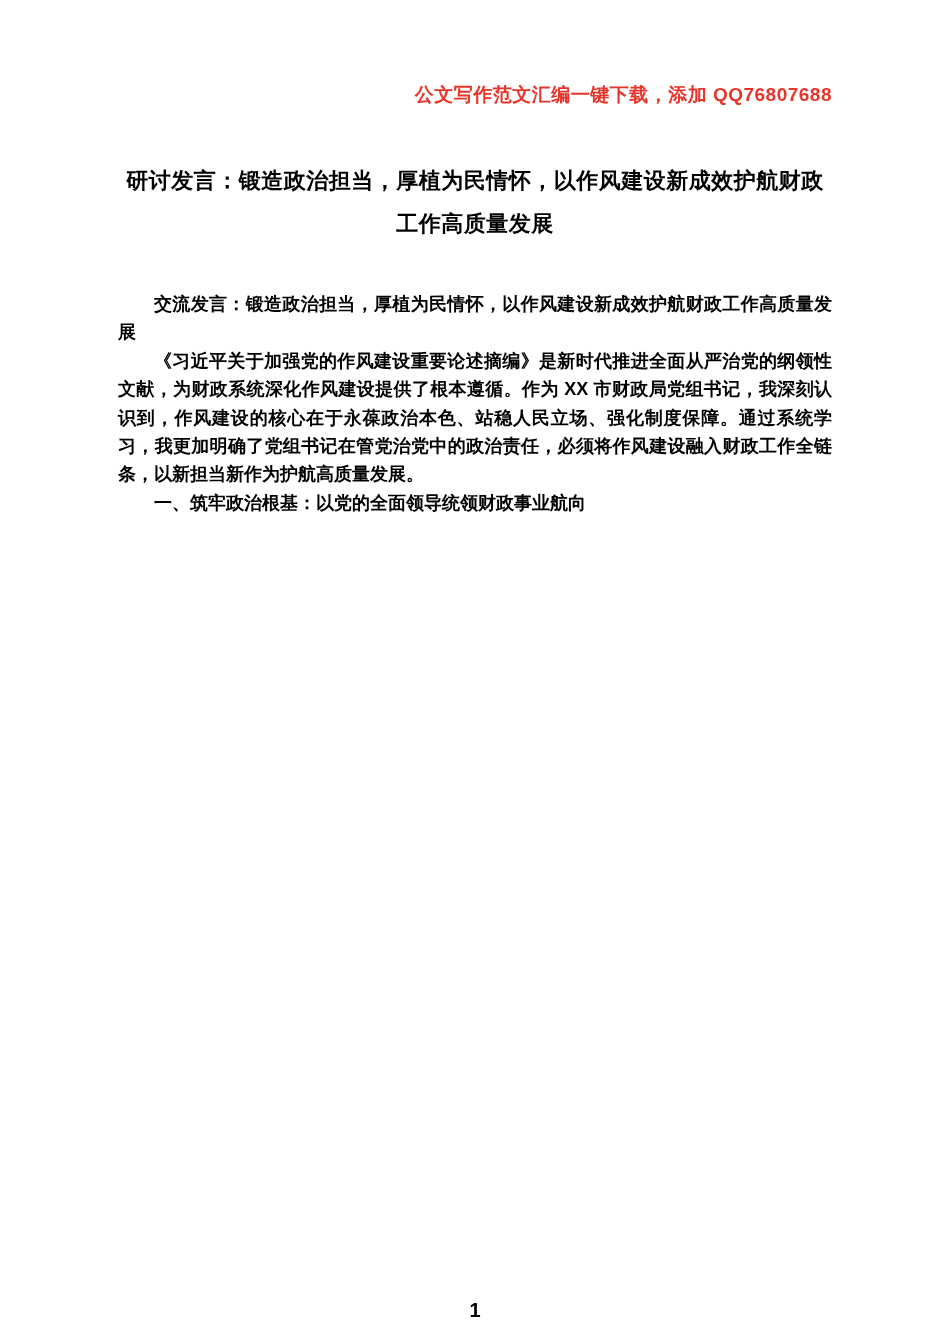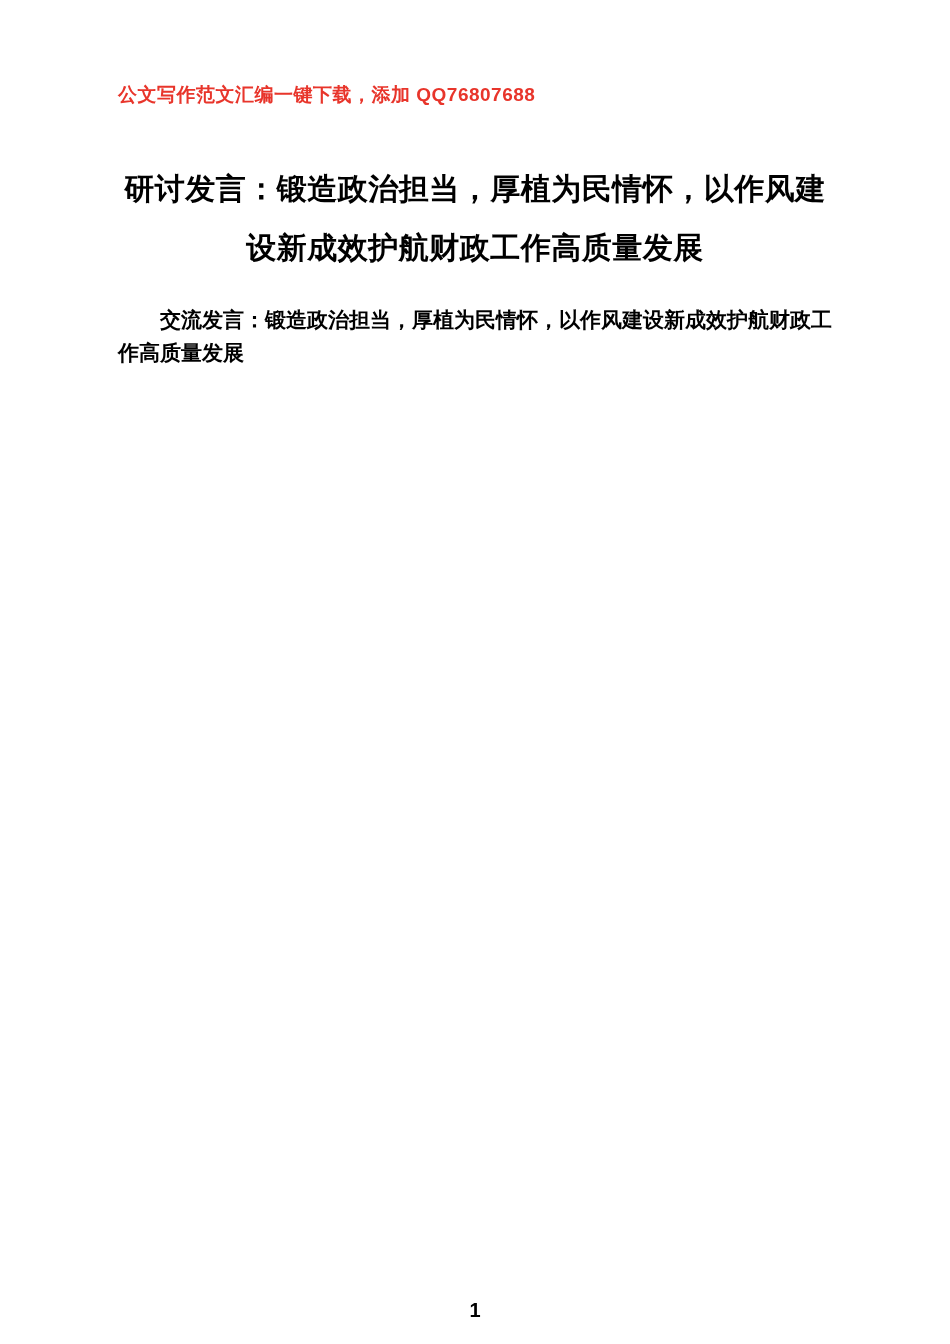--- a/index.html
+++ b/index.html
@@ -16,40 +16,40 @@
     overflow: hidden;
   }
   .page {
     width: 950px;
     height: 1344px;
     box-sizing: border-box;
     padding: 0 118px;
     position: relative;
   }
   .watermark {
-    text-align: left;
+    text-align: right;
     color: #e8352b;
     font-size: 19px;
     font-weight: 700;
     letter-spacing: 0.5px;
     margin-top: 82px;
     font-family: "Liberation Sans", sans-serif;
   }
   .doc-title {
     margin-top: 52px;
     text-align: center;
-    font-size: 30px;
+    font-size: 22px;
     font-weight: 700;
     line-height: 1.95;
     letter-spacing: 0.5px;
     font-family: "Liberation Sans", sans-serif;
   }
   .body-text {
-    margin-top: 26px;
-    font-size: 21px;
+    margin-top: 44px;
+    font-size: 18px;
     line-height: 1.58;
     text-align: justify;
     text-justify: inter-ideograph;
     font-weight: 700;
     font-family: "Liberation Sans", sans-serif;
   }
   .para {
     margin: 0;
     text-indent: 2em;
   }
@@ -68,17 +68,19 @@
 <body>
 
 <div class="page">
 
   <div class="watermark">公文写作范文汇编一键下载，添加 QQ76807688</div>
 
   <h1 class="doc-title">研讨发言：锻造政治担当，厚植为民情怀，以作风建设新成效护航财政工作高质量发展</h1>
 
   <div class="body-text">
     <p class="para">交流发言：锻造政治担当，厚植为民情怀，以作风建设新成效护航财政工作高质量发展</p>
+    <p class="para">《习近平关于加强党的作风建设重要论述摘编》是新时代推进全面从严治党的纲领性文献，为财政系统深化作风建设提供了根本遵循。作为 XX 市财政局党组书记，我深刻认识到，作风建设的核心在于永葆政治本色、站稳人民立场、强化制度保障。通过系统学习，我更加明确了党组书记在管党治党中的政治责任，必须将作风建设融入财政工作全链条，以新担当新作为护航高质量发展。</p>
+    <p class="para">一、筑牢政治根基：以党的全面领导统领财政事业航向</p>
   </div>
 
   <div class="page-number">1</div>
 
 </div>
 
 </body></html>

